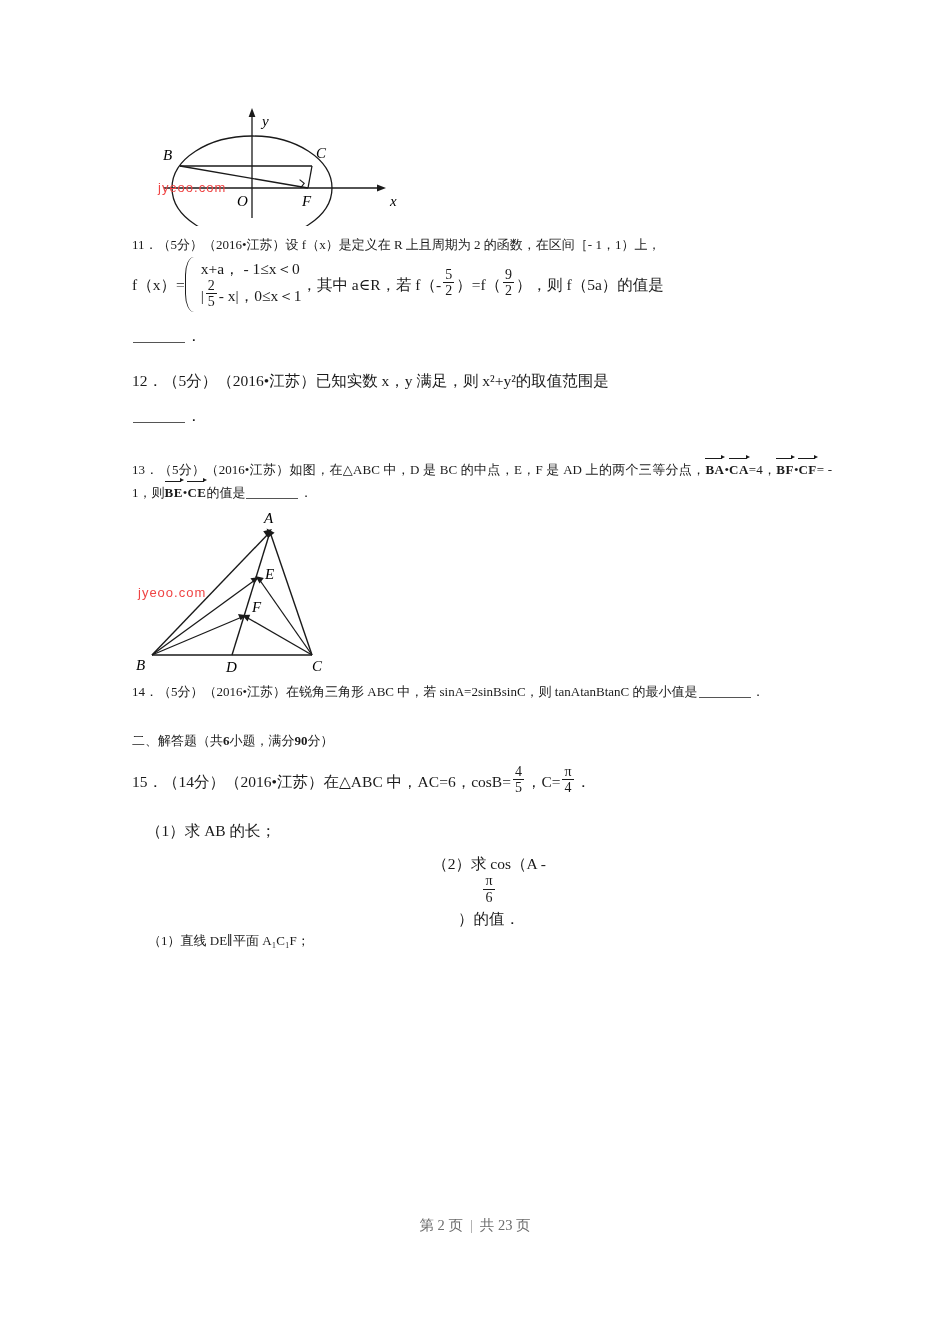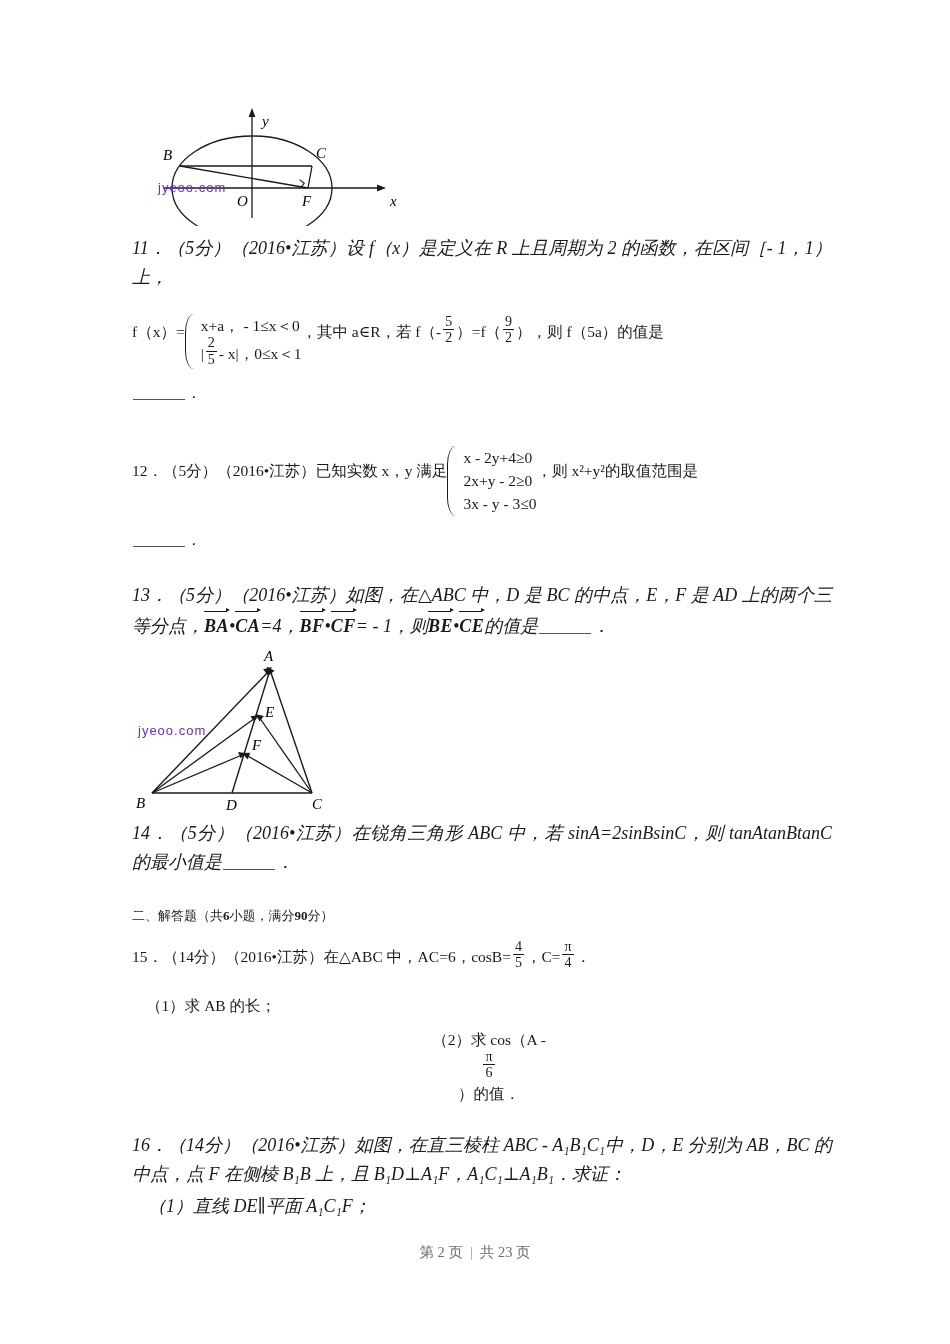--- a/index.html
+++ b/index.html
@@ -23,25 +23,24 @@
   }
   .content {
     position: absolute;
     left: 132px;
     top: 96px;
     width: 700px;
   }
 
   
   .q {
-    font-size: 18px;
+    font-size: 13px;
     line-height: 1.62;
     margin-bottom: 2px;
     text-align: justify;
-    font-style: italic;
   }
   .q-num { white-space: nowrap; }
   .sub {
     font-size: 15.5px;
     line-height: 1.75;
     margin-left: 14px;
   }
   .blank-line {
     display: inline-block;
     width: 52px;
@@ -97,21 +96,20 @@
     border-top: 2.6px solid transparent;
     border-bottom: 2.6px solid transparent;
   }
 
   
   .brace-wrap {
     display: inline-block;
     vertical-align: middle;
     position: relative;
     padding-left: 12px;
-    margin-top: 20px;
   }
   .brace-wrap > .brace {
     position: absolute;
     left: 0; top: 0; bottom: 0;
     width: 11px;
     border-left: 1.5px solid #1a1a1a;
     border-top-left-radius: 9px 18px;
     border-bottom-left-radius: 9px 18px;
   }
   .brace-wrap > .brace::before,
@@ -146,32 +144,32 @@
   .lbl {
     font-family: "Liberation Serif", serif;
     font-style: italic;
     font-size: 15px;
   }
 
   
   .footer {
     position: absolute;
     left: 0;
-    top: 1243px;
+    top: 1216px;
     width: 950px;
     text-align: center;
     font-size: 14.5px;
     color: #6c6c6c;
   }
   .footer .sep { margin: 0 7px; color: #9a9a9a; }
 
   .watermark {
     position: absolute;
     font-size: 13px;
-    color: #6d28d9;
+    color: #ef4444;
     letter-spacing: 1px;
     pointer-events: none;
     font-family: "Liberation Sans", sans-serif;
   }
 </style>
 </head>
 <body>
 
 <div class="page">
 
@@ -234,28 +232,20 @@
     </div>
     <div class="answer-blank">
       <span class="blank-line"></span><span>．</span>
     </div>
 
     <div class="eq-line" style="margin-top:22px;">
       <span class="q-num">12．</span>
         <span class="q-num">（5分）</span>
         <span class="q-num">（2016•江苏）</span>
         <span>已知实数 x，y 满足</span>
-      <span class="brace-wrap">
-        <span class="brace"></span>
-        <span class="rows">
-          <div>x - 2y+4≥0</div>
-          <div>2x+y - 2≥0</div>
-          <div>3x - y - 3≤0</div>
-        </span>
-      </span>
       <span>，则 x²+y²的取值范围是</span>
     </div>
     <div class="answer-blank">
       <span class="blank-line"></span><span>．</span>
     </div>
 
     <div class="q" style="margin-top:30px;">
       <span class="q-num">13．</span><span class="q-num">（5分）</span><span class="q-num">（2016•江苏）</span><span>如图，在△ABC 中，D 是 BC 的中点，E，F 是 AD 上的两个三等分点，</span><span class="vec">BA</span>•<span class="vec">CA</span><span>=4，</span><span class="vec">BF</span>•<span class="vec">CF</span><span>= - 1，则</span><span class="vec">BE</span>•<span class="vec">CE</span><span>的值是</span><span class="blank-line"></span><span>．</span>
     </div>
 
@@ -318,23 +308,20 @@
     <div class="sub" style="margin-top:20px;">（1）求 AB 的长；</div>
     <div class="eq-line sub" style="margin-top:8px;flex-direction:column;">
       <span>（2）求 cos（A -</span>
       <span class="frac">
           <span class="num">π</span>
           <span class="den">6</span>
         </span>
       <span>）的值．</span>
     </div>
 
-    <div class="q" style="margin-top:26px;">
-      <span class="q-num">16．</span><span class="q-num">（14分）</span><span class="q-num">（2016•江苏）</span><span>如图，在直三棱柱 ABC - A₁B₁C₁中，D，E 分别为 AB，BC 的中点，点 F 在侧棱 B₁B 上，且 B₁D⊥A₁F，A₁C₁⊥A₁B₁．求证：</span>
-    </div>
     <div class="q" style="margin-left:16px;">（1）直线 DE∥平面 A₁C₁F；</div>
 
   </div>
 
   <div class="footer">
     <span>第 2 页</span><span class="sep">|</span><span>共 23 页</span>
   </div>
 
 </div>
 

